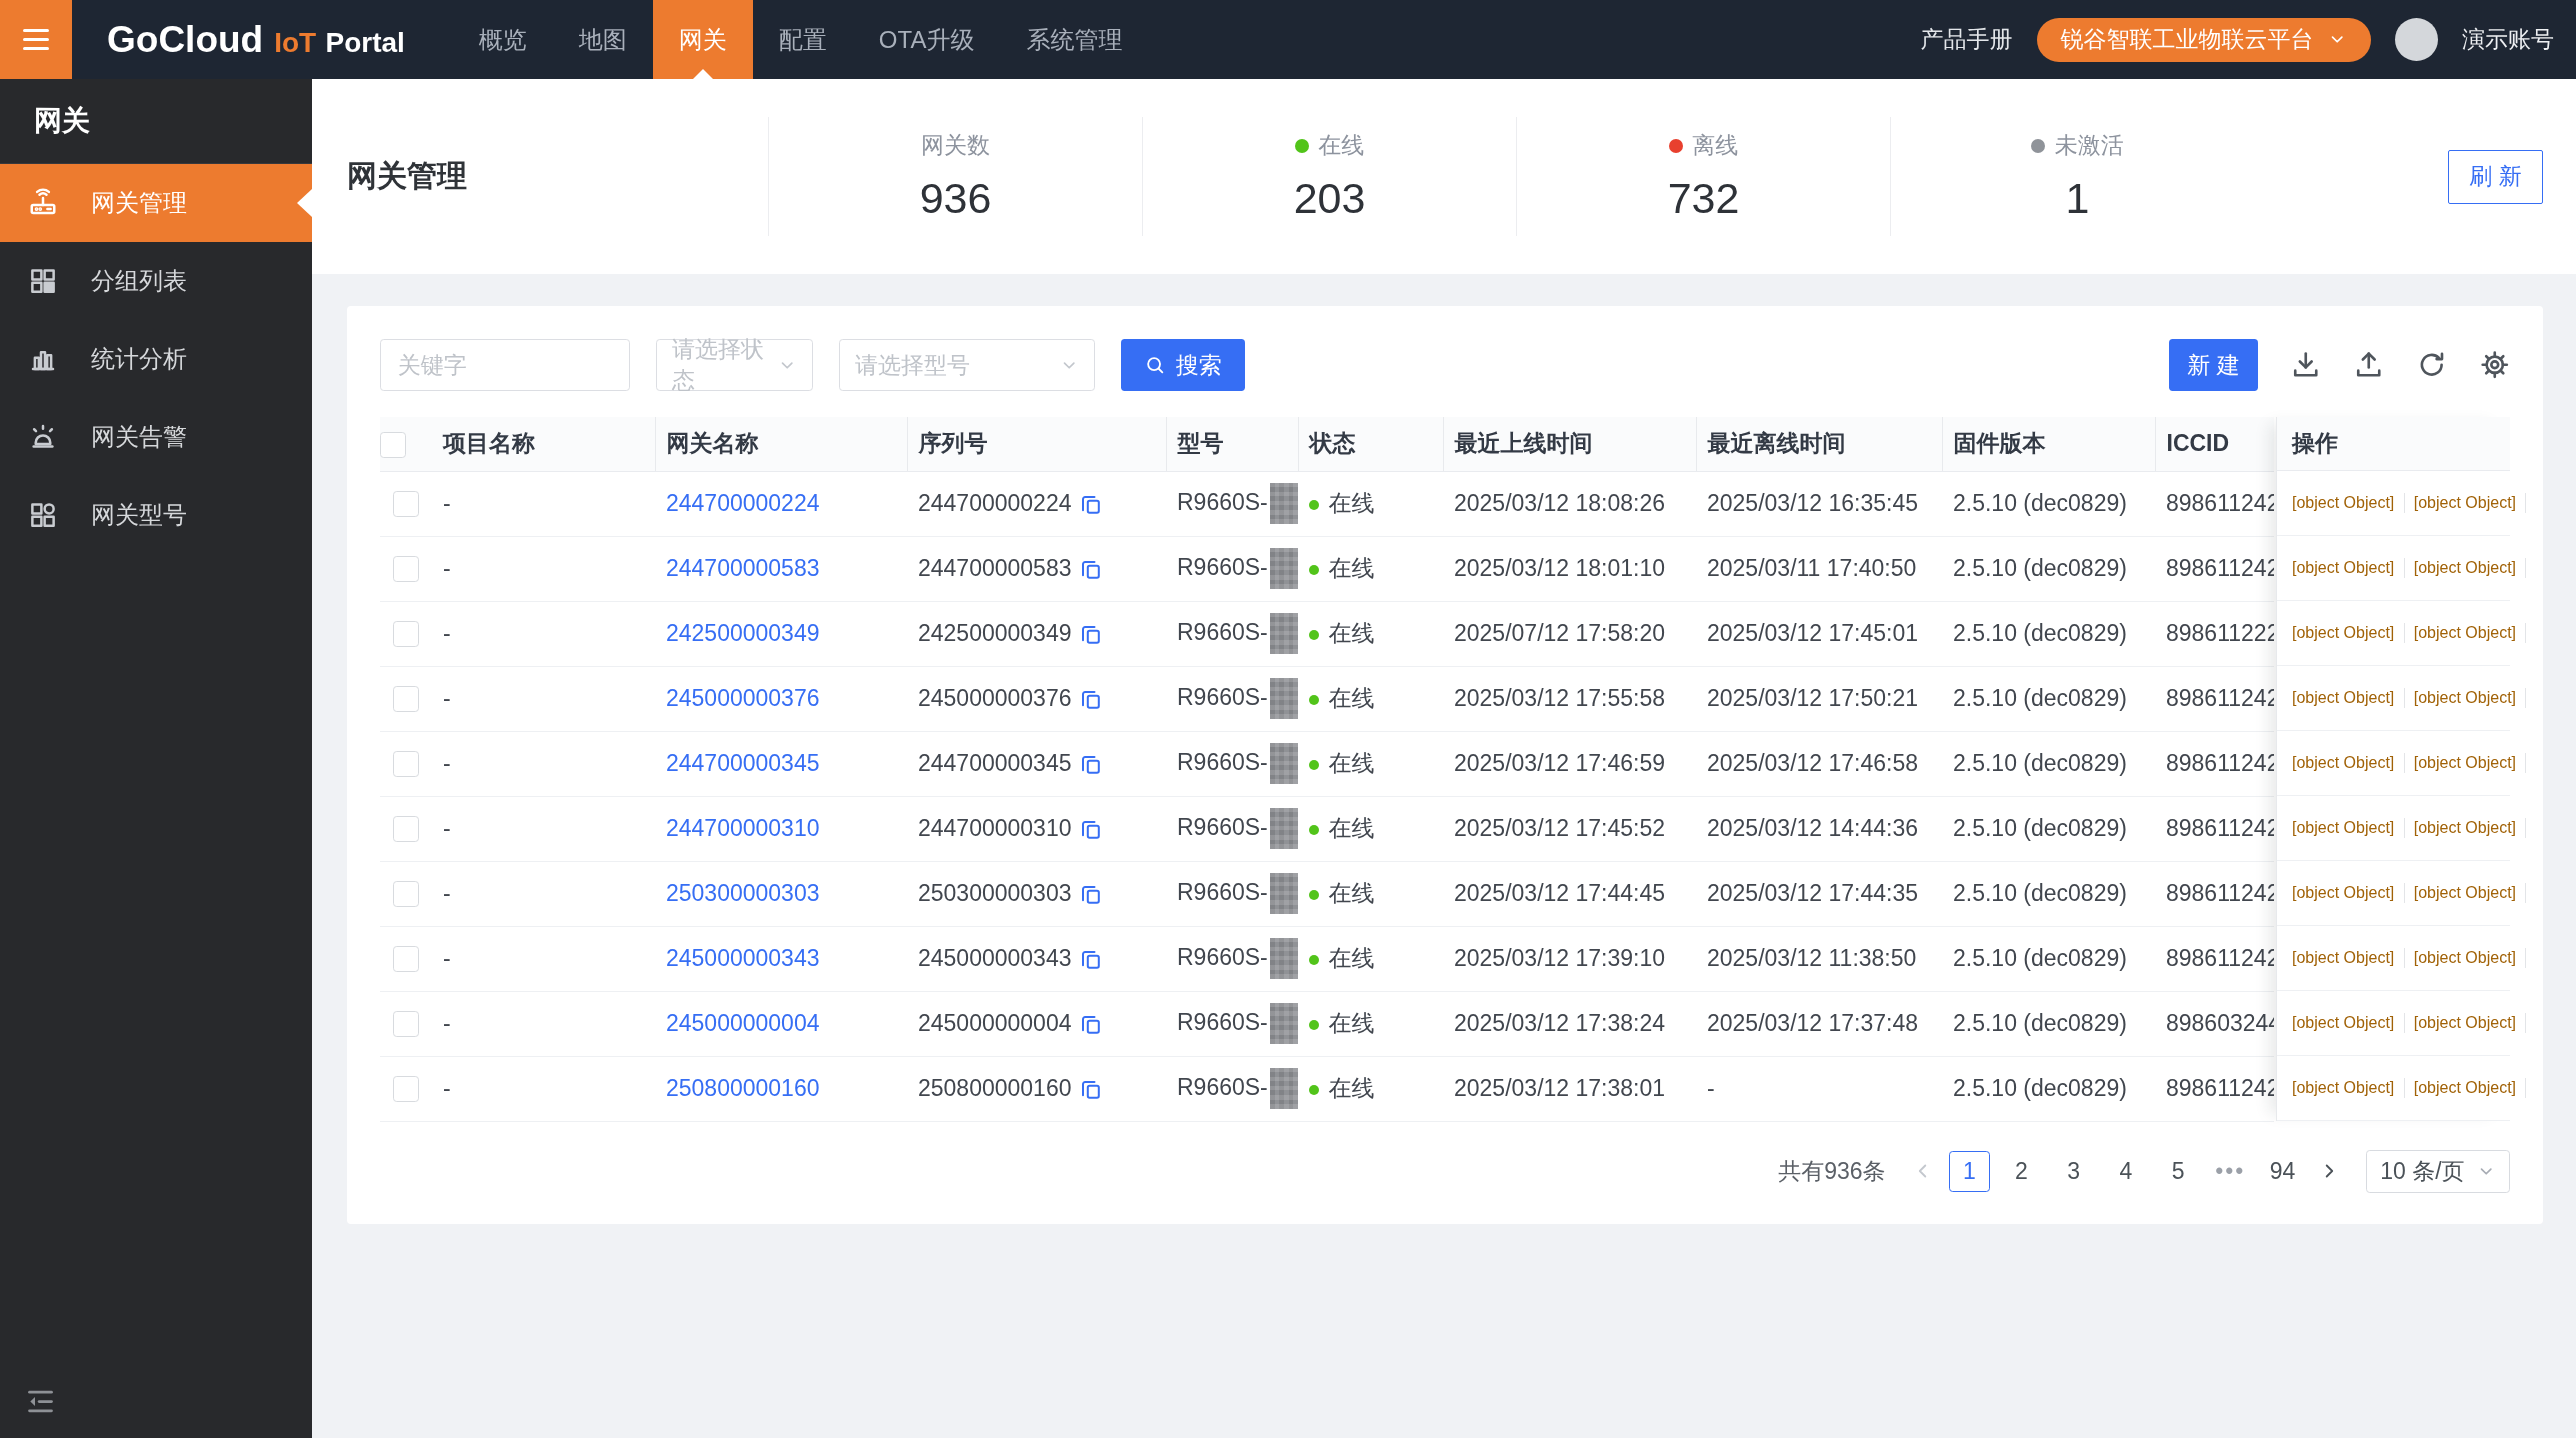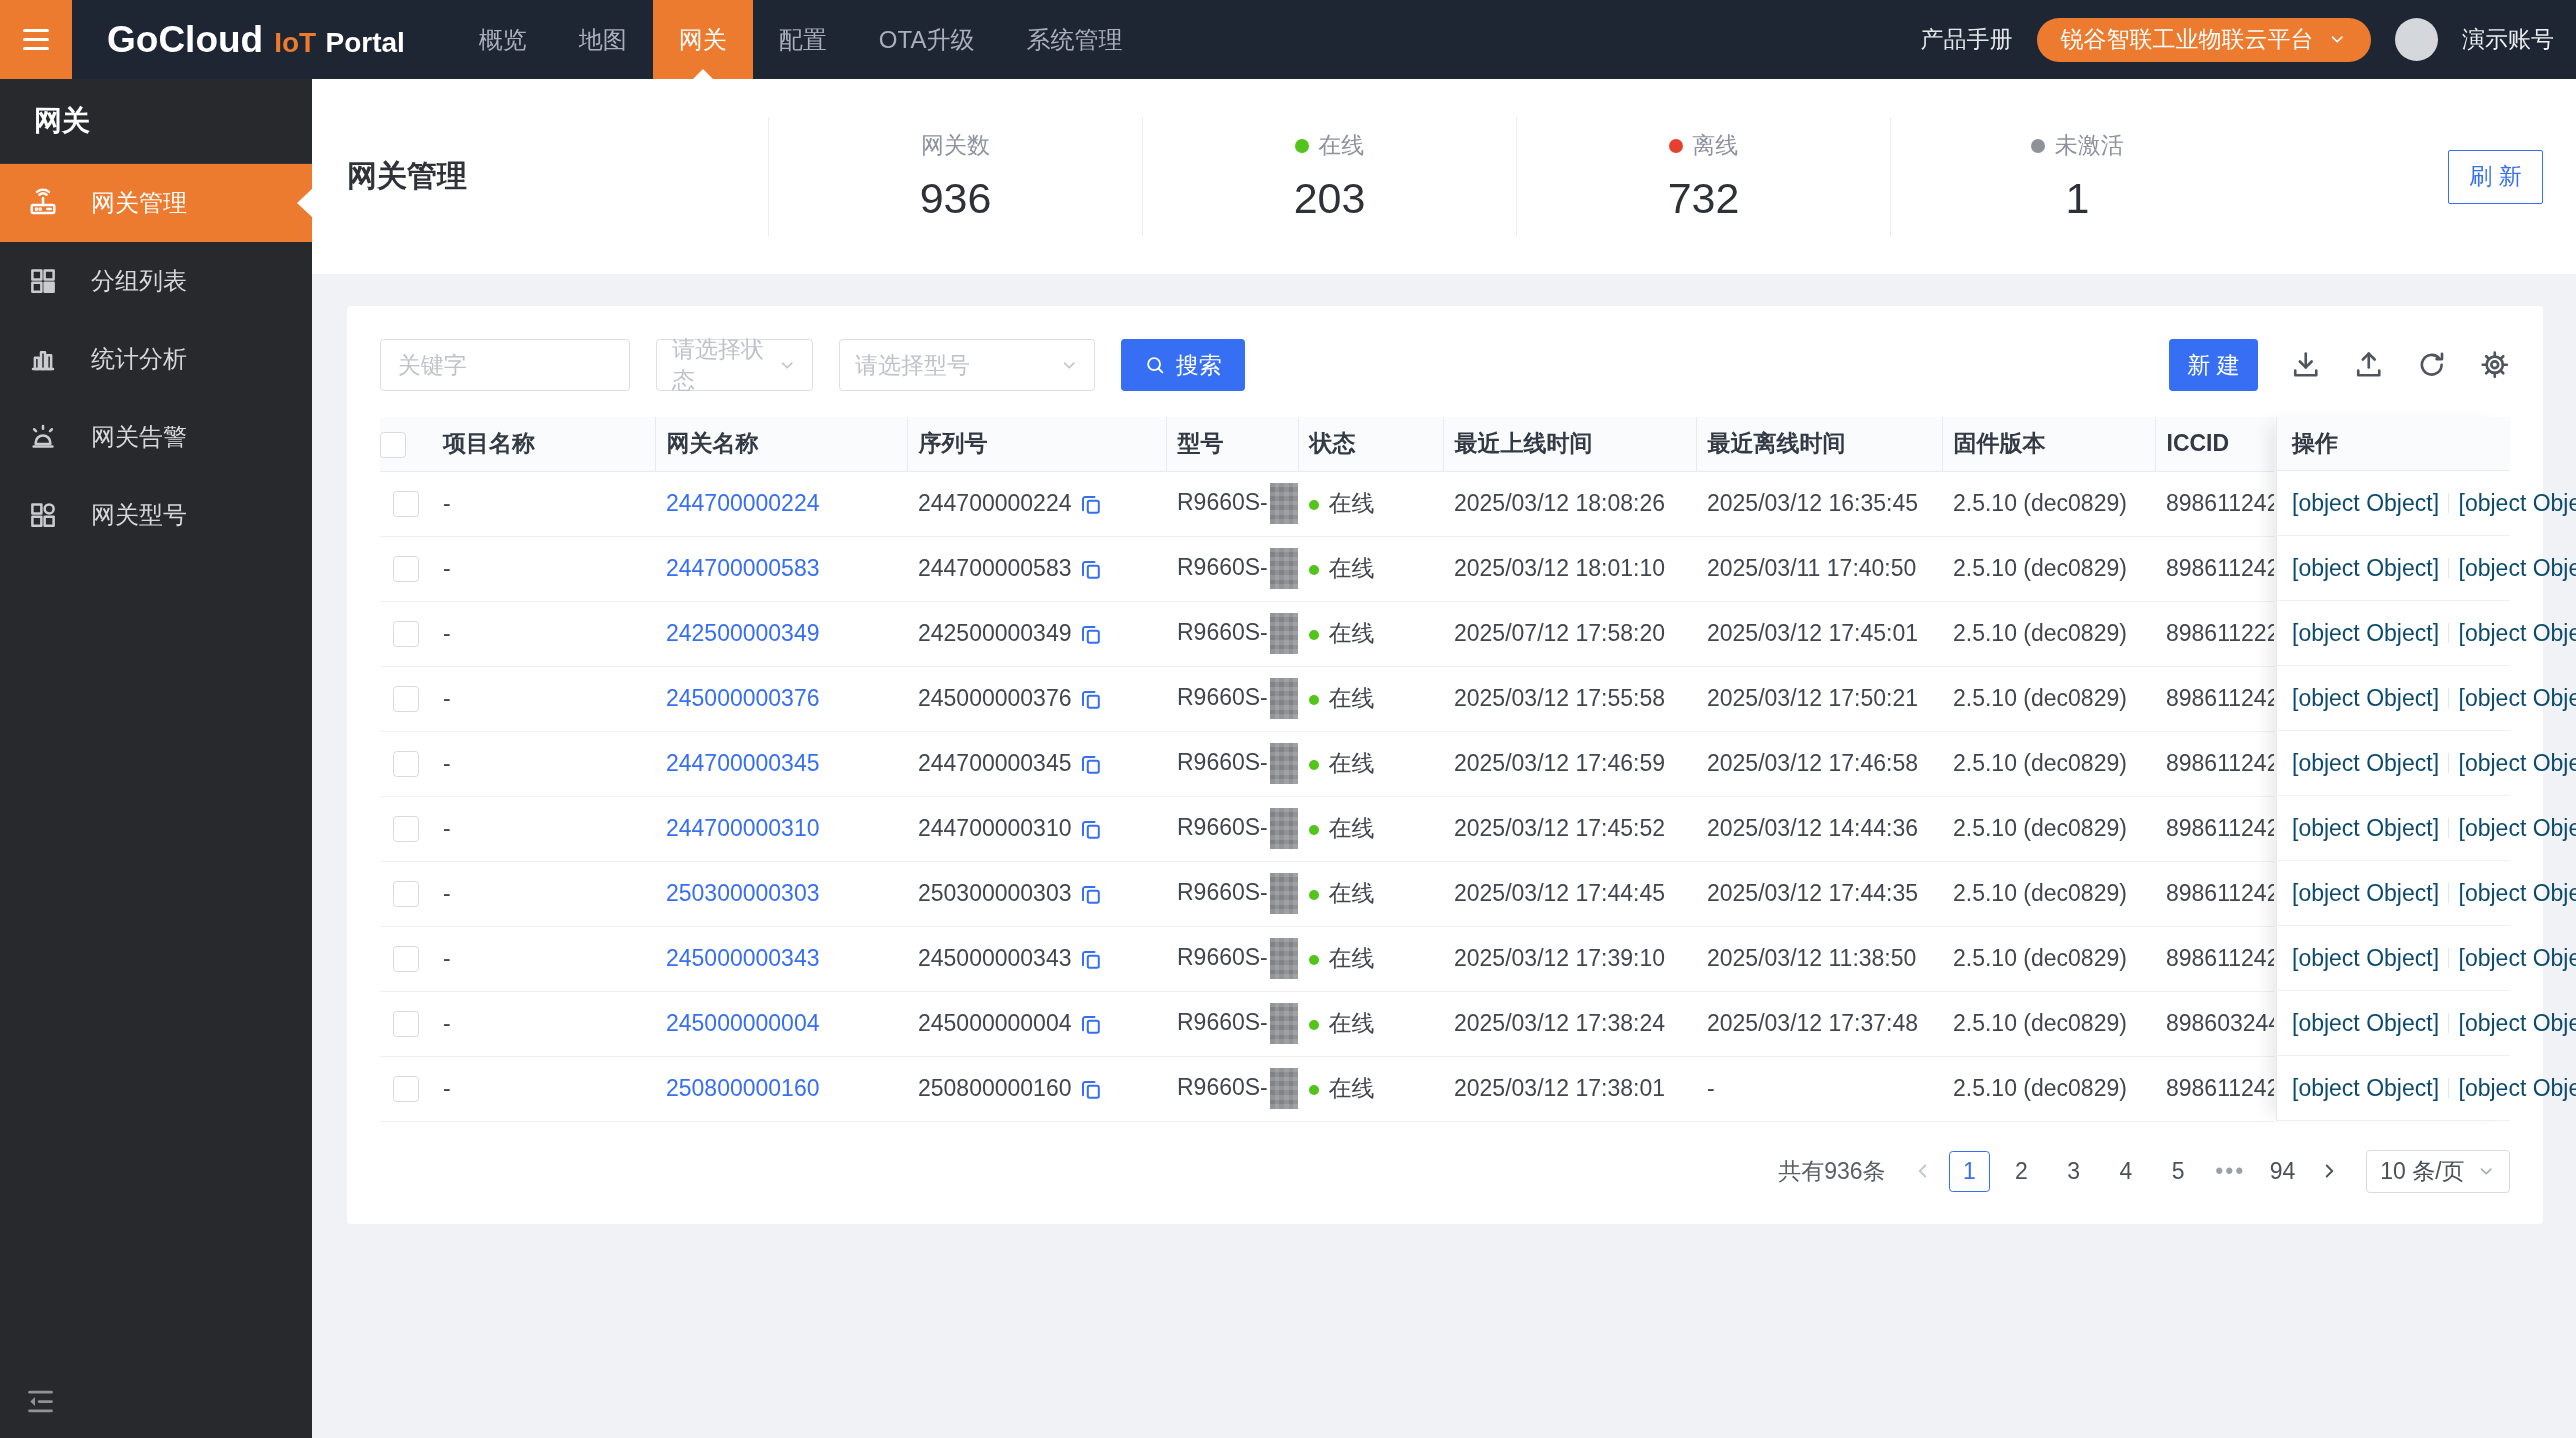--- a/index.html
+++ b/index.html
@@ -78,21 +78,21 @@
   a.link { color:#366EF4; text-decoration:none; cursor:pointer; }
   .copy-ic { display:inline-block; width:24px; height:24px; color:#366EF4; vertical-align:-4.6px; margin-left:7.4px; cursor:pointer; }
   .redact { display:inline-block; width:37px; height:41px; vertical-align:middle; margin-left:1.9px; background:#909296;
     background-image:repeating-linear-gradient(0deg,rgba(255,255,255,.14) 0 4.6px,transparent 4.6px 9.3px),repeating-linear-gradient(90deg,rgba(0,0,0,.10) 0 4.6px,transparent 4.6px 9.3px); }
   .st-dot { display:inline-block; width:10.2px; height:10.2px; border-radius:50%; background:#52C41A; margin-right:9.3px; vertical-align:0.9px; }
 
   .ops-col { position:absolute; top:0; right:0; width:234px; background:#fff; border-left:0.9px solid #E7E9EC; box-shadow:-13px 0 15px -7.4px rgba(31,35,41,.10); }
   .ops-head { height:54px; background:#FAFBFC; display:flex; align-items:center; padding-left:15px; font-size:23px; font-weight:700; color:#333A45; border-bottom:0.9px solid #E9EBEF; }
   .op-row { height:65px; display:flex; align-items:center; padding-left:15px; border-bottom:0.9px solid #EEF0F3; }
   .op-row > span { display:contents; }
-  .op-link { color:#0c4a6e; font-size:23px; text-decoration:none; cursor:pointer; display:flex; align-items:center; white-space:nowrap; }
+  .op-link { color:#a16207; font-size:16px; text-decoration:none; cursor:pointer; display:flex; align-items:center; white-space:nowrap; }
   .op-row span .op-link::after { content:''; display:inline-block; width:0.9px; height:20.4px; background:#E3E5E8; margin:0 9.3px; }
 
   
   .pagination { display:flex; align-items:center; justify-content:flex-end; margin:28px 33px 0 0; }
   .pg-total { font-size:23px; color:#5B6067; margin-right:16.7px; }
   .pg-btn { width:41px; height:41px; display:flex; align-items:center; justify-content:center; cursor:pointer; }
   .pg-btn .ic { width:22px; height:22px; }
   .pg-prev { color:#C4C8CE; }
   .pg-next { color:#4B5258; }
   .pg-pages { display:contents; }

